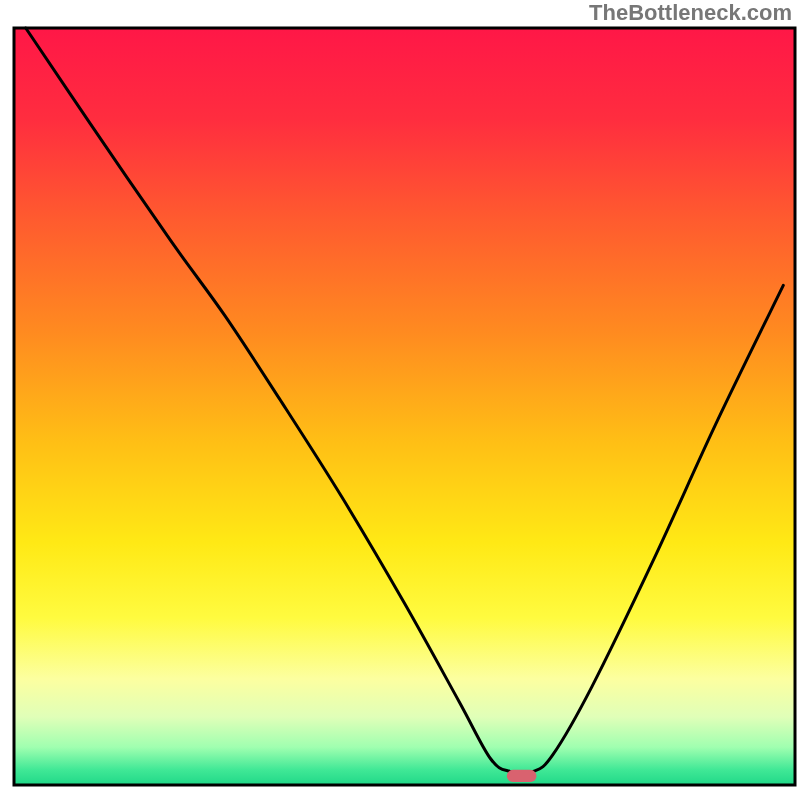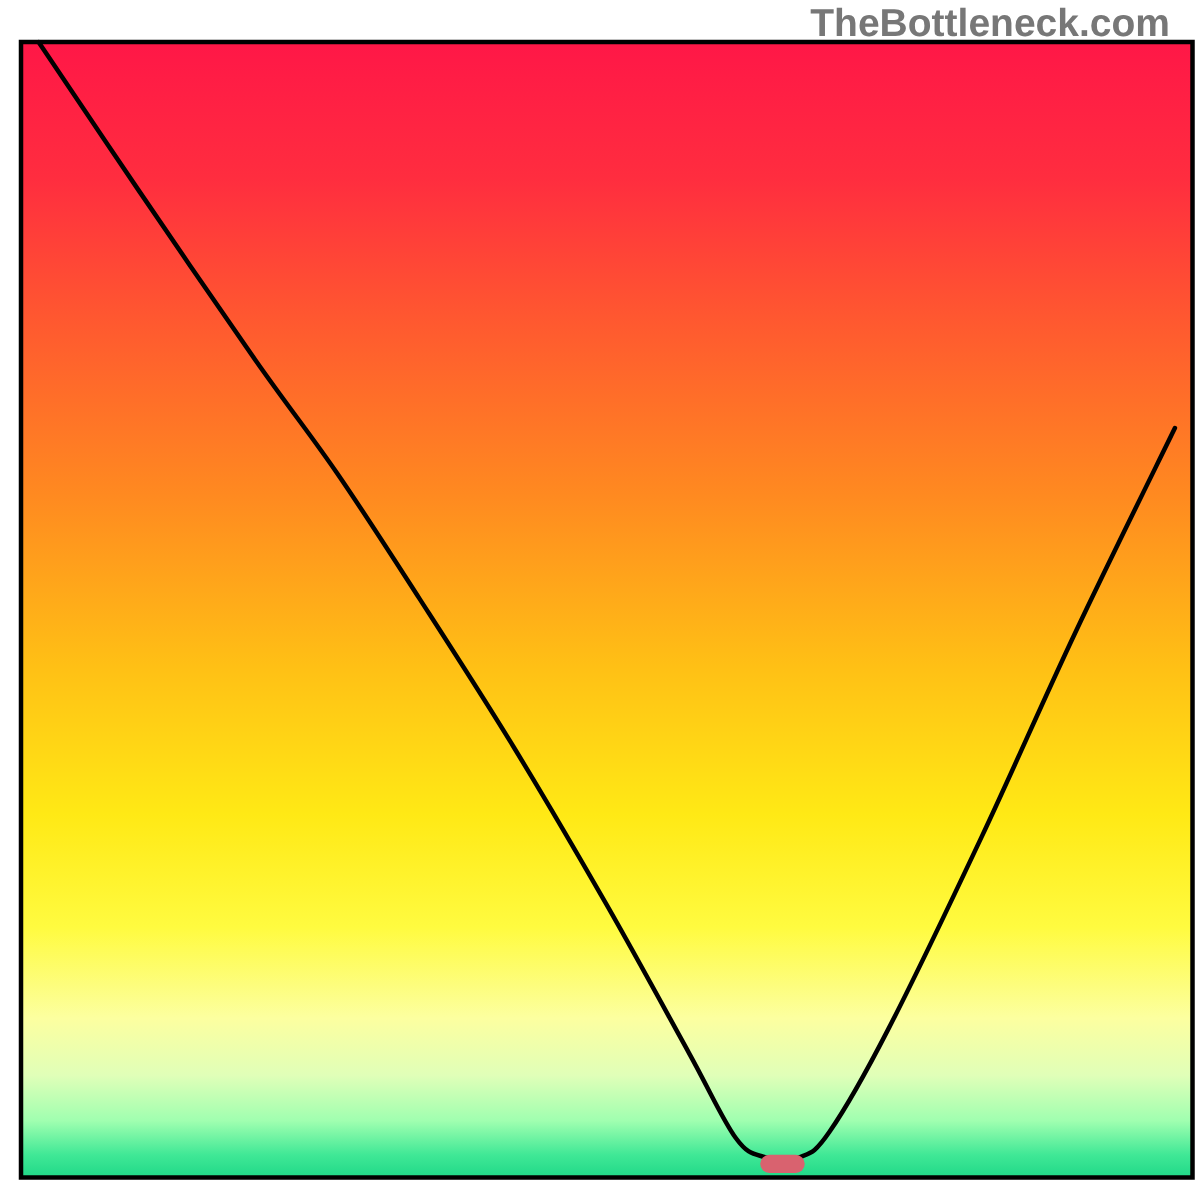--- a/index.html
+++ b/index.html
@@ -11,22 +11,22 @@
     font-family: Arial, sans-serif;
   }
   .chart-container {
     position: relative;
     width: 800px;
     height: 800px;
   }
   .watermark {
     position: absolute;
     top: 0;
-    right: 20px;
-    font-size: 26px;
+    right: 8px;
+    font-size: 22px;
     font-weight: bold;
     color: #777777;
     z-index: 10;
   }
   svg {
     display: block;
   }
 </style>
 </head>
 <body>

